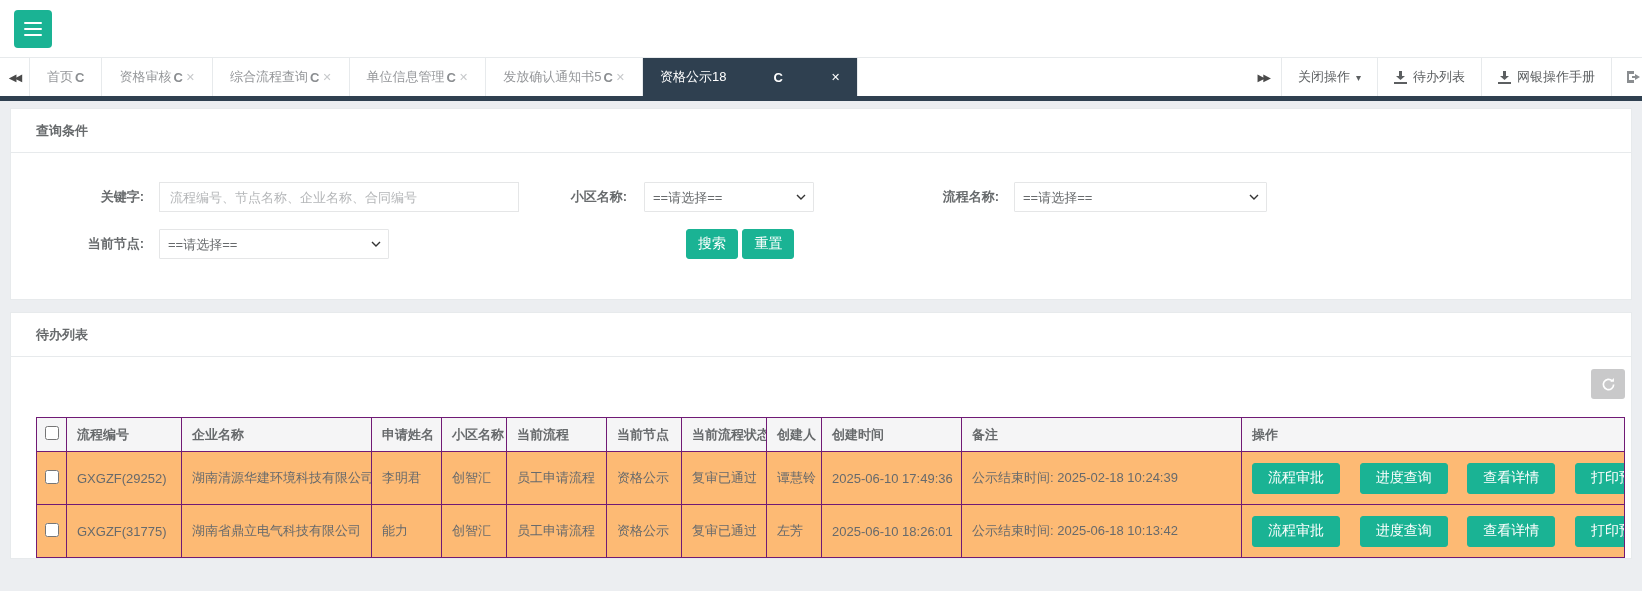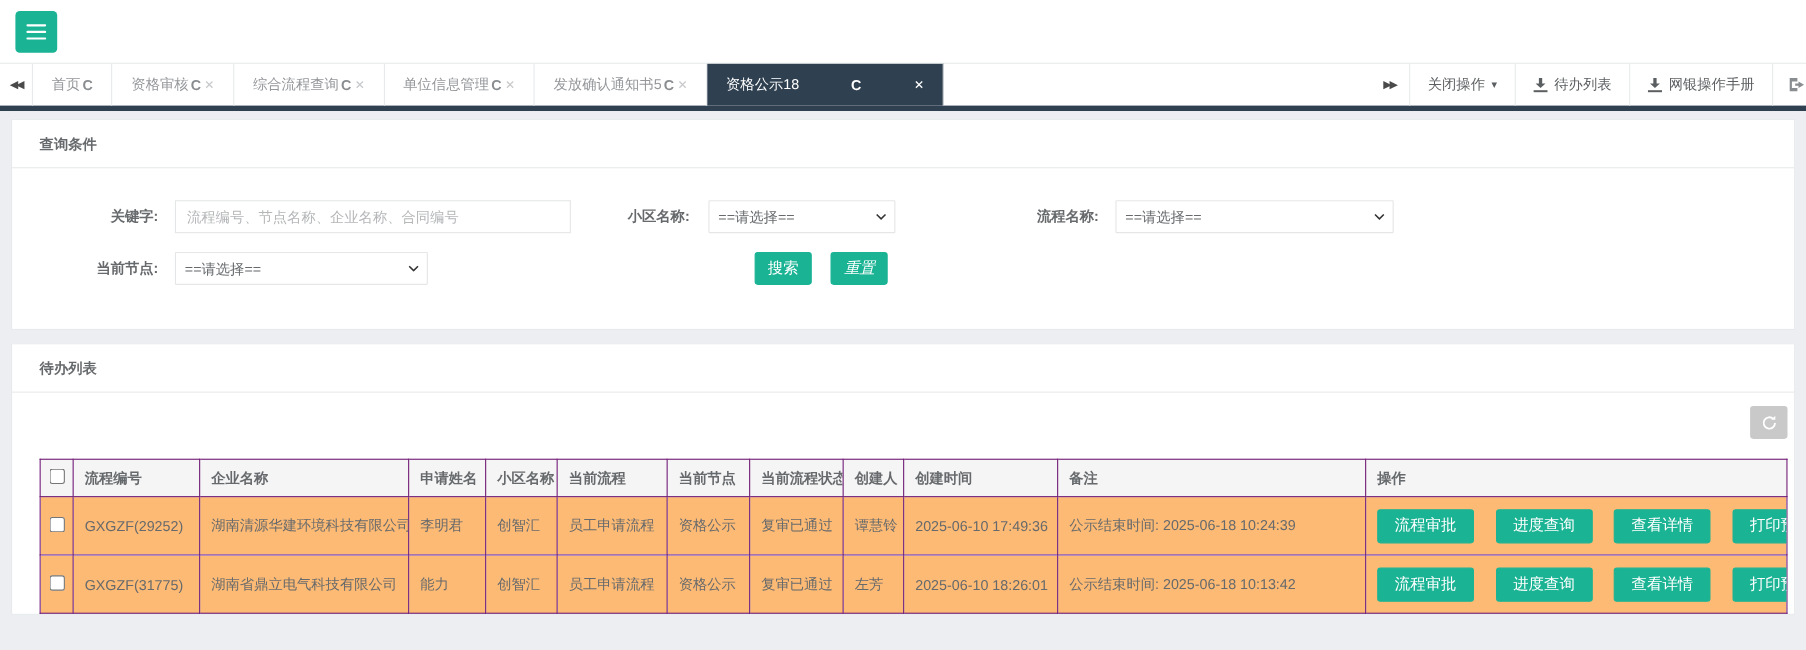--- a/index.html
+++ b/index.html
@@ -48,21 +48,21 @@
     color:#676a6c; outline:none; font-family:inherit; }
   input.text::placeholder { color:#b4b6b8; }
   .sel { position:relative; display:inline-block; }
   .sel select { appearance:none; -webkit-appearance:none; height:30px; border:1px solid #e5e6e7;
     background:#fff; color:#676a6c; font-size:13px; padding:0 24px 0 8px; width:100%; outline:none;
     border-radius:1px; font-family:inherit; cursor:pointer; }
   .sel svg { position:absolute; right:8px; top:12px; pointer-events:none; }
   .sel.w-a { width:170px; } .sel.w-b { width:253px; } .sel.w-c { width:230px; }
   .btn { background:#1ab394; color:#fff; border:1px solid #1ab394; height:30px; padding:0 11px;
     font-size:14px; border-radius:3px; cursor:pointer; font-family:inherit; }
-  .btn + .btn { margin-left:13px;font-style:italic; }
+  .btn + .btn { margin-left:0; }
   .search-group { margin-left:297px; }
 
   
   .todo-body { padding:12px 6px 0 25px; }
   .toolbar { display:flex; justify-content:flex-end; padding-right:0; margin-bottom:18px; }
   .refresh-btn { width:34px; height:30px; background:#c9c9ca; border:none; border-radius:3px;
     display:flex; align-items:center; justify-content:center; cursor:pointer; }
 
   table { width:100%; border-collapse:collapse; table-layout:fixed; font-size:13px; color:#676a6c; }
   th, td { border:1px solid #701a75; padding:0 10px; overflow:hidden; white-space:nowrap; }
@@ -244,21 +244,21 @@
             <td class="col-check"><input type="checkbox" style=""></td>
             <td>GXGZF(29252)</td>
             <td>湖南清源华建环境科技有限公司</td>
             <td>李明君</td>
             <td>创智汇</td>
             <td>员工申请流程</td>
             <td>资格公示</td>
             <td>复审已通过</td>
             <td>谭慧铃</td>
             <td>2025-06-10 17:49:36</td>
-            <td>公示结束时间: 2025-06-18 10:24:39</td>
+            <td>公示结束时间: 2025-02-18 10:24:39</td>
             <td>
               <button class="act-btn">流程审批</button>
               <button class="act-btn">进度查询</button>
               <button class="act-btn">查看详情</button>
               <button class="act-btn">打印预览</button>
             </td>
           </tr>
           <tr>
             <td class="col-check"><input type="checkbox" style=""></td>
             <td>GXGZF(31775)</td>

